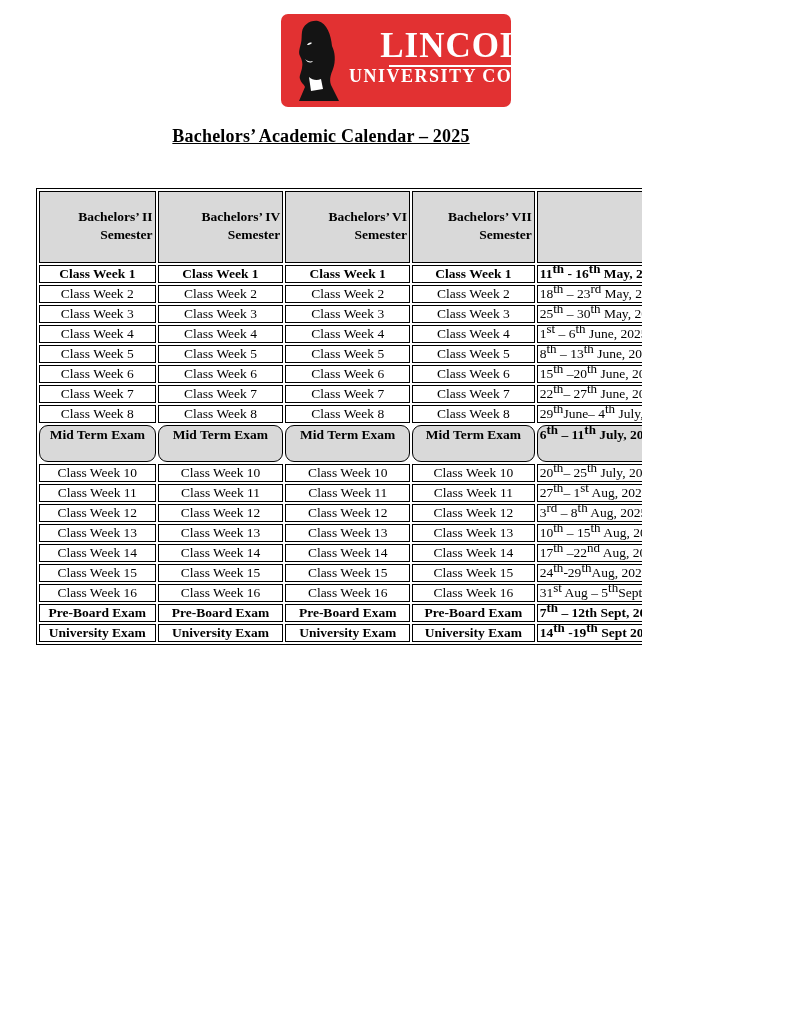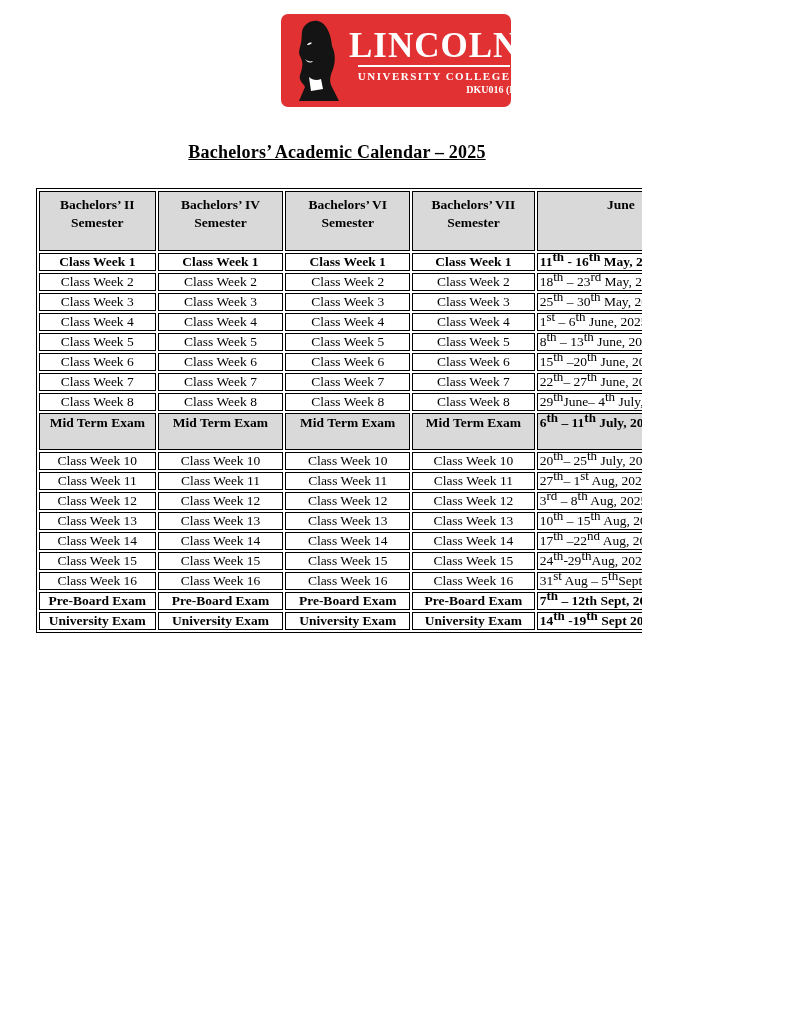--- a/index.html
+++ b/index.html
@@ -6,43 +6,43 @@
   body{width:791px;height:1024px;font-family:"Liberation Serif",serif;color:#000;}
   .page{position:relative;width:642px;height:1024px;background:#fff;overflow:hidden;}
 
   
   .logo{position:absolute;left:281px;top:14px;width:230px;height:93px;
         border-radius:7px;display:flex;align-items:center;padding:0;box-sizing:border-box;}
   .logo-bust{flex:0 0 62px;height:84px;margin-left:6px;}
   .logo-textblock{flex:1;display:flex;flex-direction:column;align-items:center;margin-right:8px;}
   .logo-name{font-size:35px;font-weight:bold;color:#fff;letter-spacing:1px;line-height:36px;white-space:nowrap;}
   .logo-rule{width:152px;height:2px;background:#fff;margin:1px 0 2px 0;}
-  .logo-sub{font-size:11px;font-weight:bold;color:#fff;letter-spacing:1.5px;white-space:nowrap;line-height:14px;}
+  .logo-sub{font-size:18px;font-weight:bold;color:#fff;letter-spacing:1.5px;white-space:nowrap;line-height:14px;}
   .logo-code{font-size:10px;font-weight:bold;color:#fff;align-self:flex-end;margin-top:2px;line-height:9px;}
 
   
-  .title{position:absolute;left:0;top:126px;width:100%;text-align:center;margin:16px;
+  .title{position:absolute;left:0;top:126px;width:100%;text-align:center;margin:0;
          font-size:18px;font-weight:bold;text-decoration:underline;letter-spacing:.2px;}
 
   
   table.cal{position:absolute;left:36px;top:188px;width:738px;
             border-collapse:separate;border-spacing:2px;border:1px solid #000;
             table-layout:fixed;background:#fff;}
   col.c1{width:115px}col.c2{width:124px}col.c3{width:123px}
   col.c4{width:121px}col.c5{width:166px}col.c6{width:63px}
   th,td{border:1px solid #000;padding:0 2px;font-size:13.5px;line-height:16px;
         height:16px;overflow:hidden;background:#fff;}
-  th{background:#d9d9d9;font-weight:bold;text-align:center;vertical-align:top;
-     height:54px;padding-top:4px;line-height:18px;}
+  th{background:#d9d9d9;font-weight:bold;text-align:right;vertical-align:top;
+     height:54px;padding-top:16px;line-height:18px;}
   td.sem{text-align:center;}
   td.date{text-align:left;white-space:nowrap;}
   td.remarks{background:#fff;}
   sup{font-size:13px;line-height:0;}
   tr.bold td{font-weight:bold;}
-  tr.shaded td{background:#d9d9d9;}
+  tr.shaded td{background:#d9d9d9;border-radius:9px;}
   tr.tall td{height:34px;vertical-align:top;padding-top:1px;}
 </style>
 </head>
 <body>
 
 <div class="page">
 
   <div class="logo" style="background: rgb(226, 49, 50);">
     <svg class="logo-bust" viewBox="0 0 62 84" xmlns="http://www.w3.org/2000/svg">
       <path fill="#141414" d="M31,2 C23,1 16,6 15,13 C14.4,17 15,20 14,24 C13,29 11,33 13,37 C15,41 16,44 15,49 C14.4,53 12,57 13,60 C14,64 17,65 18,68 L12,82 L52,82 L44,66 C42,60 44,55 46,50 C49,42 48,33 45,27 C44,16 40,4 31,2 Z"></path>

